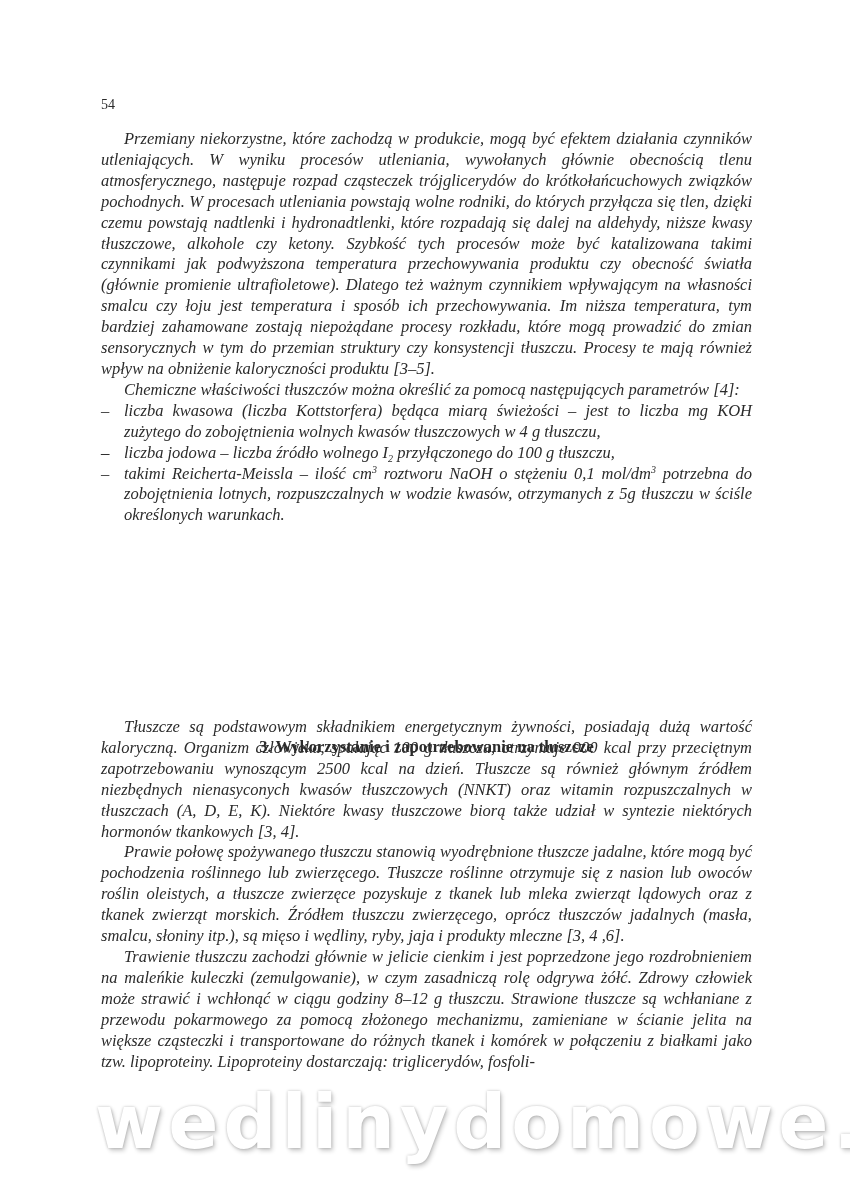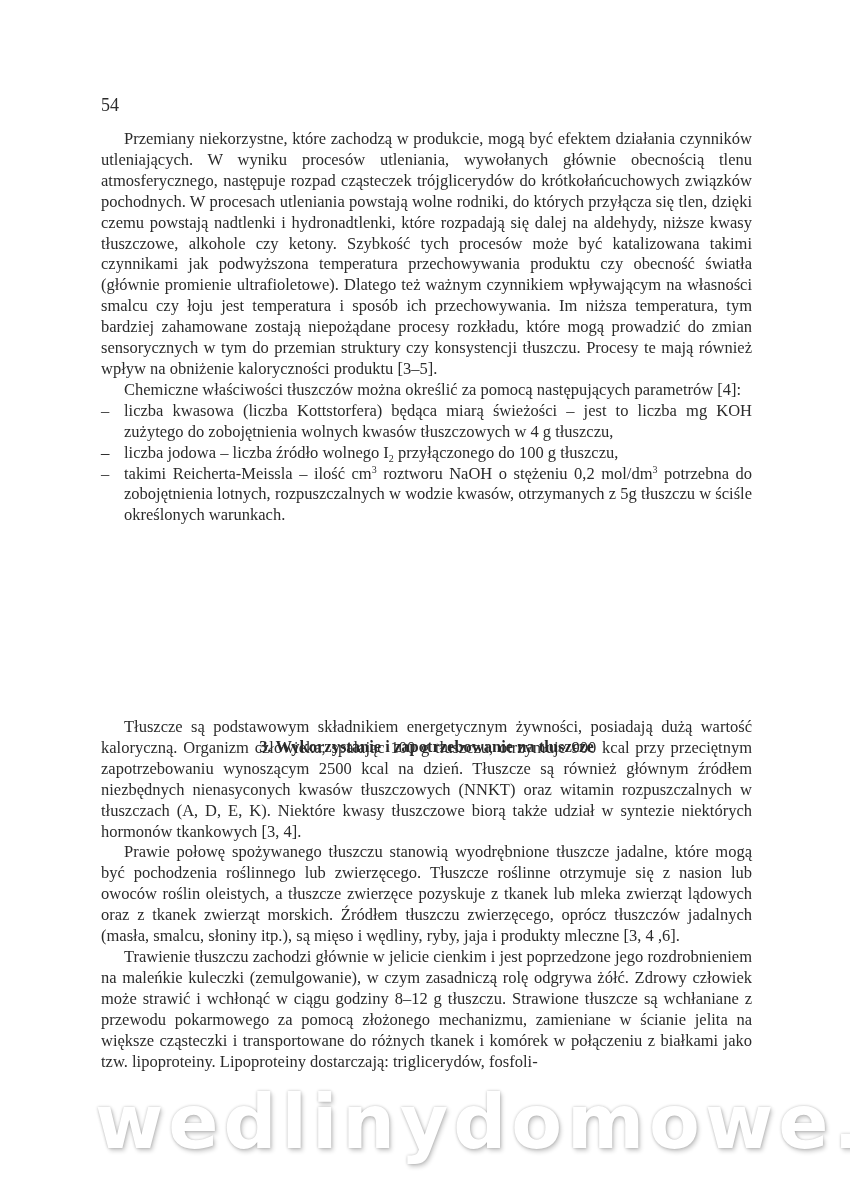--- a/index.html
+++ b/index.html
@@ -3,26 +3,26 @@
 <meta charset="utf-8">
 <style>
   html, body { margin: 0; padding: 0; background: #ffffff; }
   body {
     width: 850px; height: 1200px; position: relative; overflow: hidden;
     font-family: "Liberation Serif", "DejaVu Serif", serif;
     color: #2b2b2b;
   }
   .page-number {
     position: absolute; left: 101px; top: 95px;
-    font-size: 18px; line-height: 20px;
+    font-size: 14px; line-height: 20px;
   }
   .text-block {
     position: absolute; left: 101px; width: 651px;
     font-size: 16.5px; line-height: 20.9px;
-    text-align: justify; text-align-last: left;
+    text-align: justify; text-align-last: left; font-style: italic;
   }
   .block-1 { top: 129px; }
   .block-2 { top: 717px; }
   .text-block p { margin: 0; text-indent: 23px; }
   .text-block ul { list-style: none; margin: 0; padding: 0; }
   .text-block li { position: relative; padding-left: 23px; }
   .text-block li .dash { position: absolute; left: 0; top: 0; }
   .section-heading {
     position: absolute; left: 101px; width: 651px; top: 723px;
     text-align: center; font-weight: bold; font-size: 16.5px; line-height: 20px;
@@ -52,21 +52,21 @@
     </li>
     <li>
       <span class="dash">–</span>
     </li>
     <li>
       <span class="dash">–</span>
       <span><span>liczba jodowa – liczba źródło wolnego I</span><sub>2</sub><span> przyłączonego do 100 g tłuszczu,</span></span>
     </li>
     <li>
       <span class="dash">–</span>
-      <span><span>takimi Reicherta-Meissla – ilość cm</span><sup>3</sup><span> roztworu NaOH o stężeniu 0,2 mol/dm</span><sup>3</sup><span> potrzebna do zobojętnienia lotnych, rozpuszczalnych w wodzie kwasów, otrzymanych z 5g tłuszczu w ściśle określonych warunkach.</span></span>
+      <span><span>takimi Reicherta-Meissla – ilość cm</span><sup>3</sup><span> roztworu NaOH o stężeniu 0,1 mol/dm</span><sup>3</sup><span> potrzebna do zobojętnienia lotnych, rozpuszczalnych w wodzie kwasów, otrzymanych z 5g tłuszczu w ściśle określonych warunkach.</span></span>
     </li>
   </ul>
 </div>
 
 <h2 class="section-heading">3. Wykorzystanie i zapotrzebowanie na tłuszcze</h2>
 
 <div class="text-block block-2">
   <p>Tłuszcze są podstawowym składnikiem energetycznym żywności, posiadają dużą wartość kaloryczną. Organizm człowieka, spalając 100 g tłuszczu, otrzymuje 900 kcal przy przeciętnym zapotrzebowaniu wynoszącym 2500 kcal na dzień. Tłuszcze są również głównym źródłem niezbędnych nienasyconych kwasów tłuszczowych (NNKT) oraz witamin rozpuszczalnych w tłuszczach (A, D, E, K). Niektóre kwasy tłuszczowe biorą także udział w syntezie niektórych hormonów tkankowych [3, 4].</p>
   <p>Prawie połowę spożywanego tłuszczu stanowią wyodrębnione tłuszcze jadalne, które mogą być pochodzenia roślinnego lub zwierzęcego. Tłuszcze roślinne otrzymuje się z nasion lub owoców roślin oleistych, a tłuszcze zwierzęce pozyskuje z tkanek lub mleka zwierząt lądowych oraz z tkanek zwierząt morskich. Źródłem tłuszczu zwierzęcego, oprócz tłuszczów jadalnych (masła, smalcu, słoniny itp.), są mięso i wędliny, ryby, jaja i produkty mleczne [3, 4 ,6].</p>
   <p>Trawienie tłuszczu zachodzi głównie w jelicie cienkim i jest poprzedzone jego rozdrobnieniem na maleńkie kuleczki (zemulgowanie), w czym zasadniczą rolę odgrywa żółć. Zdrowy człowiek może strawić i wchłonąć w ciągu godziny 8–12 g tłuszczu. Strawione tłuszcze są wchłaniane z przewodu pokarmowego za pomocą złożonego mechanizmu, zamieniane w ścianie jelita na większe cząsteczki i transportowane do różnych tkanek i komórek w połączeniu z białkami jako tzw. lipoproteiny. Lipoproteiny dostarczają: triglicerydów, fosfoli-</p>

